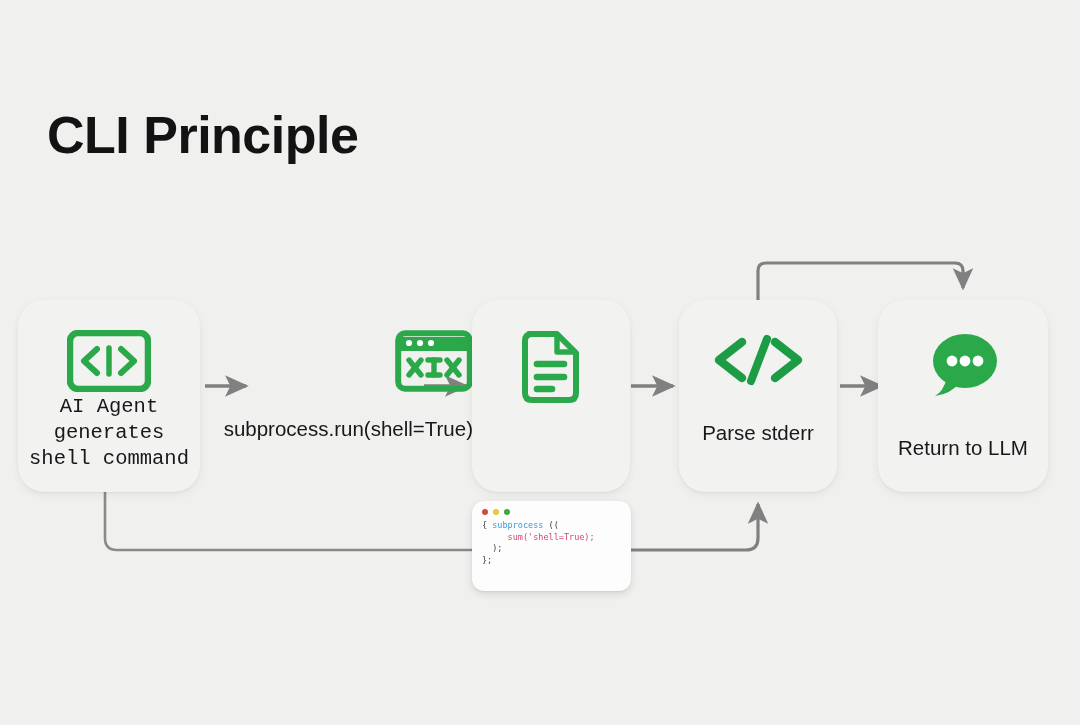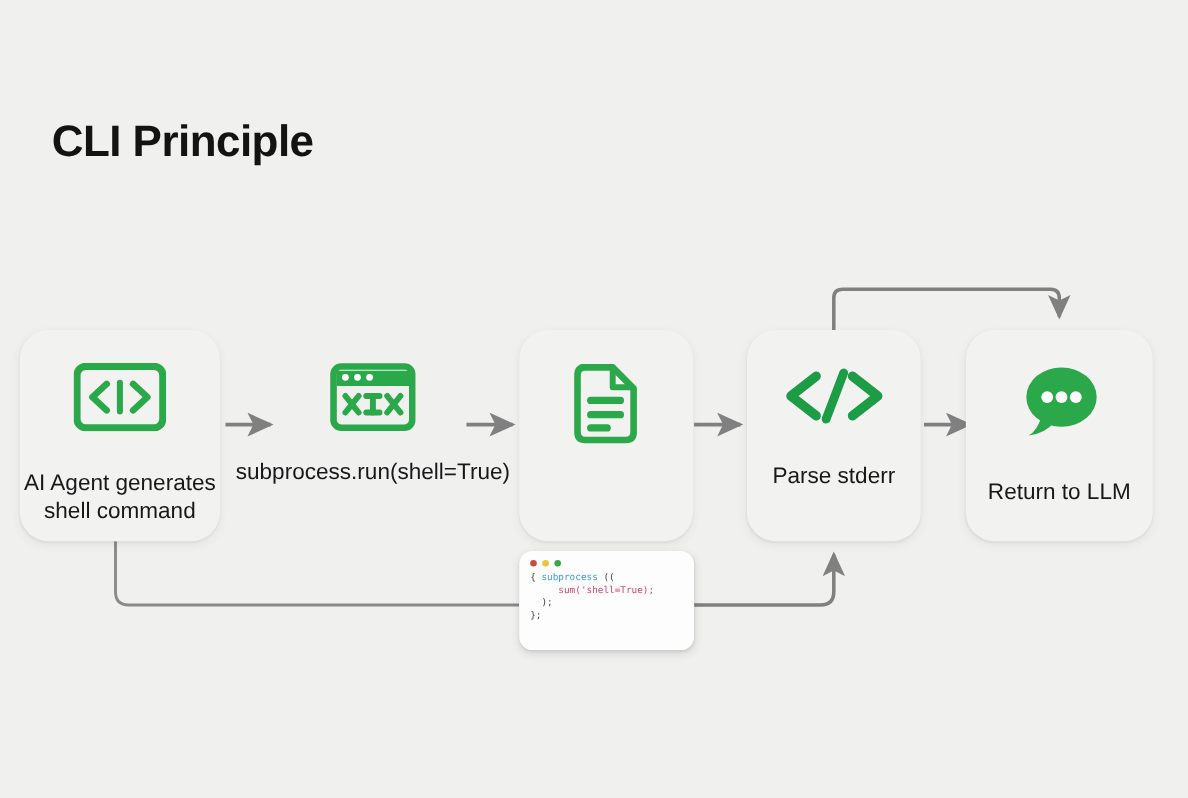--- a/index.html
+++ b/index.html
@@ -19,21 +19,21 @@
     position: relative;
     width: 1080px;
     height: 725px;
   }
 
   
   .title {
     position: absolute;
     left: 47px;
     top: 108px;
-    font-size: 40px;
+    font-size: 52px;
     font-weight: bold;
     color: #131313;
     letter-spacing: -0.5px;
     line-height: 1.05;
     white-space: nowrap;
   }
 
   
   #wires {
     position: absolute;
@@ -65,26 +65,26 @@
   .node .node-label {
     text-align: center;
     font-size: 20.5px;
     color: #17181a;
     line-height: 1.26;
     white-space: pre-line;
   }
 
   
   #node-agent   { left: 18px;  top: 300px; width: 182px; height: 192px; padding-top: 30px; }
-  #node-subproc { left: 205px; top: 300px; width: 268px; height: 192px; padding-top: 30px; background: transparent; box-shadow: none; }
+  #node-subproc { left: 205px; top: 300px; width: 268px; height: 192px; padding-top: 30px; background: transparent; box-shadow: none; align-items: flex-end; }
   #node-capture { left: 472px; top: 300px; width: 158px; height: 192px; padding-top: 30px; }
   #node-parse   { left: 679px; top: 300px; width: 158px; height: 192px; padding-top: 30px; }
   #node-return  { left: 878px; top: 300px; width: 170px; height: 192px; padding-top: 30px; }
 
-  #node-agent   .node-label { margin-top: 34px; }
+  #node-agent   .node-label { margin-top: 2px; font-family: Liberation Mono, monospace; }
   #node-subproc .node-label { margin-top: 24px; white-space: nowrap; }
   #node-capture .node-label { margin-top: 20px; }
   #node-parse   .node-label { margin-top: 30px; }
   #node-return  .node-label { margin-top: 35px; }
 
   
   #code-card {
     position: absolute;
     left: 472px;
     top: 501px;

